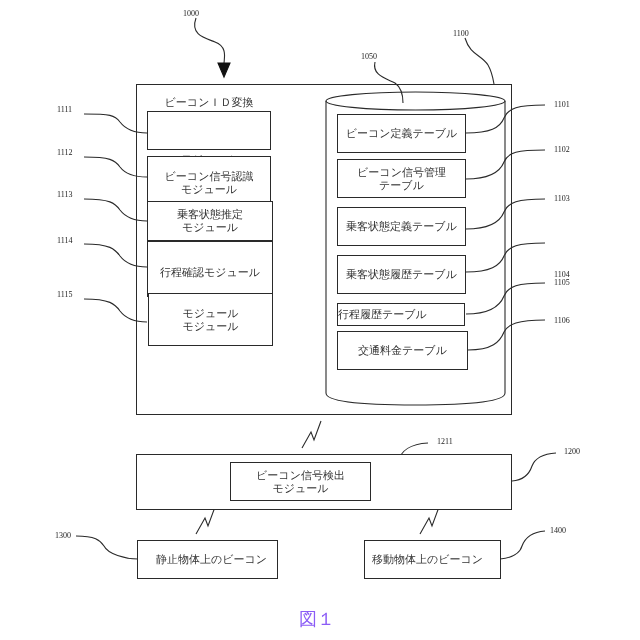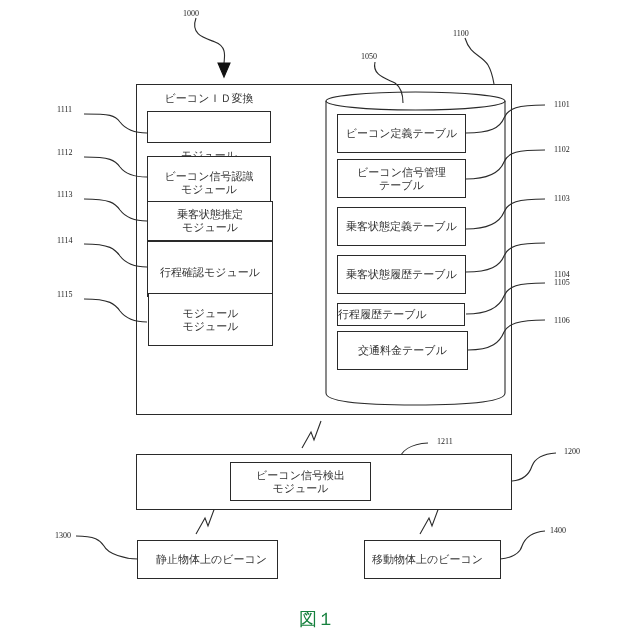--- a/index.html
+++ b/index.html
@@ -5,21 +5,21 @@
   html, body { margin: 0; padding: 0; background: #ffffff; }
   body { width: 640px; height: 640px; position: relative; overflow: hidden;
          font-family: "DejaVu Serif", "Liberation Serif", serif; color: #222; }
   svg { position: absolute; left: 0; top: 0; }
   .box { position: absolute; border: 1.3px solid #2a2a2a; background: #fff; box-sizing: border-box; }
   .mod { position: absolute; border: 1.3px solid #2a2a2a; background: #fff; box-sizing: border-box;
          display: flex; flex-direction: column; align-items: center; justify-content: center;
          font-size: 11px; line-height: 13px; color: #333; text-align: center; }
   .mod span { display: block; white-space: nowrap; }
   .ref { position: absolute; font-size: 8px; color: #222; font-family: "Liberation Serif", serif; }
-  .fig { position: absolute; font-size: 18px; color: #15803d; font-family: "DejaVu Serif", serif; text-align: center; }
+  .fig { position: absolute; font-size: 18px; color: #8b5cf6; font-family: "DejaVu Serif", serif; text-align: center; }
 </style>
 </head>
 <body>
 
 <svg width="640" height="640" viewBox="0 0 640 640">
   <g fill="none" stroke="#2a2a2a" stroke-width="1.1">
 
     <path d="M196 18 C 190 35, 205 38, 215 42 C 228 47, 224 58, 224 64"></path>
     <polygon points="218,63 230,63 224,77" fill="#111" stroke="#111"></polygon>
 
@@ -54,21 +54,21 @@
     <path d="M512 481 C 525 480, 530 472, 532 466 C 535 458, 542 454, 556 453"></path>
 
     <path d="M76 536 C 95 536, 100 540, 104 546 C 108 554, 125 559, 138 559"></path>
 
     <path d="M500 559 C 512 558, 520 553, 522 546 C 525 538, 532 532, 545 531"></path>
   </g>
 </svg>
 
 <div class="box" style="left:136px;top:84px;width:376px;height:331px;background:transparent;"></div>
 
-<div class="mod" style="left:147px;top:111px;width:124px;height:32px;gap:44px;">
+<div class="mod" style="left:147px;top:111px;width:124px;height:39px;gap:44px;">
   <span>ビーコンＩＤ変換</span>
   <span>モジュール</span>
 </div>
 <div class="mod" style="left:147px;top:156px;width:124px;height:53px;">
   <span>ビーコン信号認識</span>
   <span>モジュール</span>
 </div>
 <div class="mod" style="left:147px;top:201px;width:126px;height:40px;">
   <span>乗客状態推定</span>
   <span>モジュール</span>

